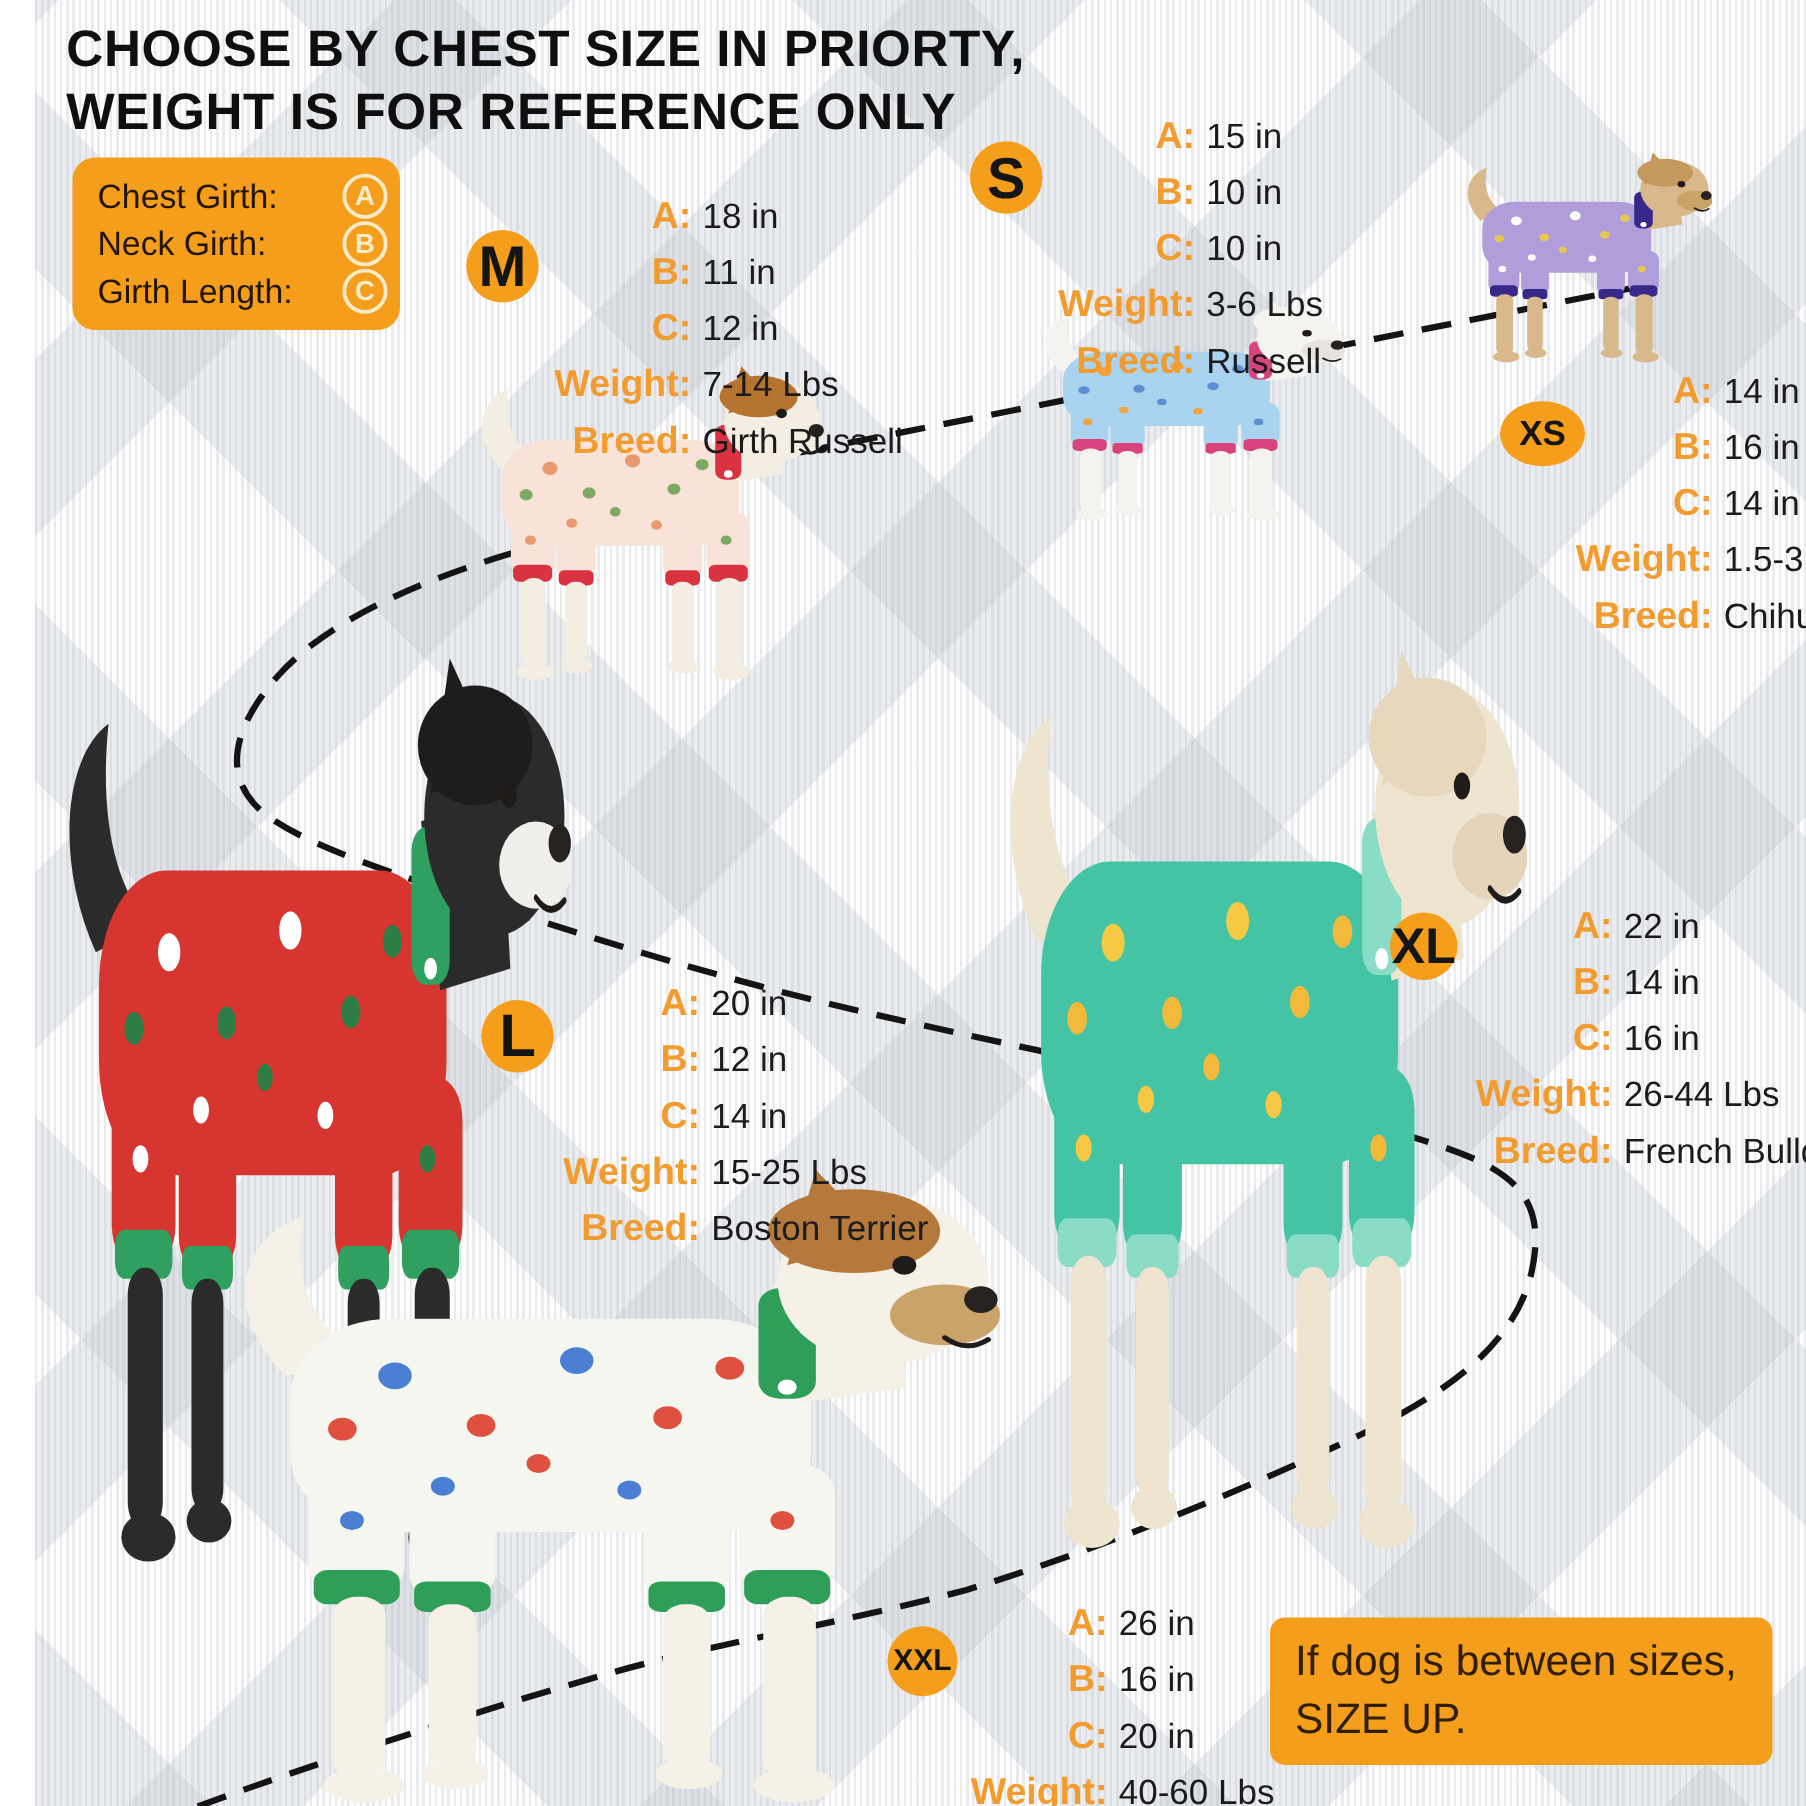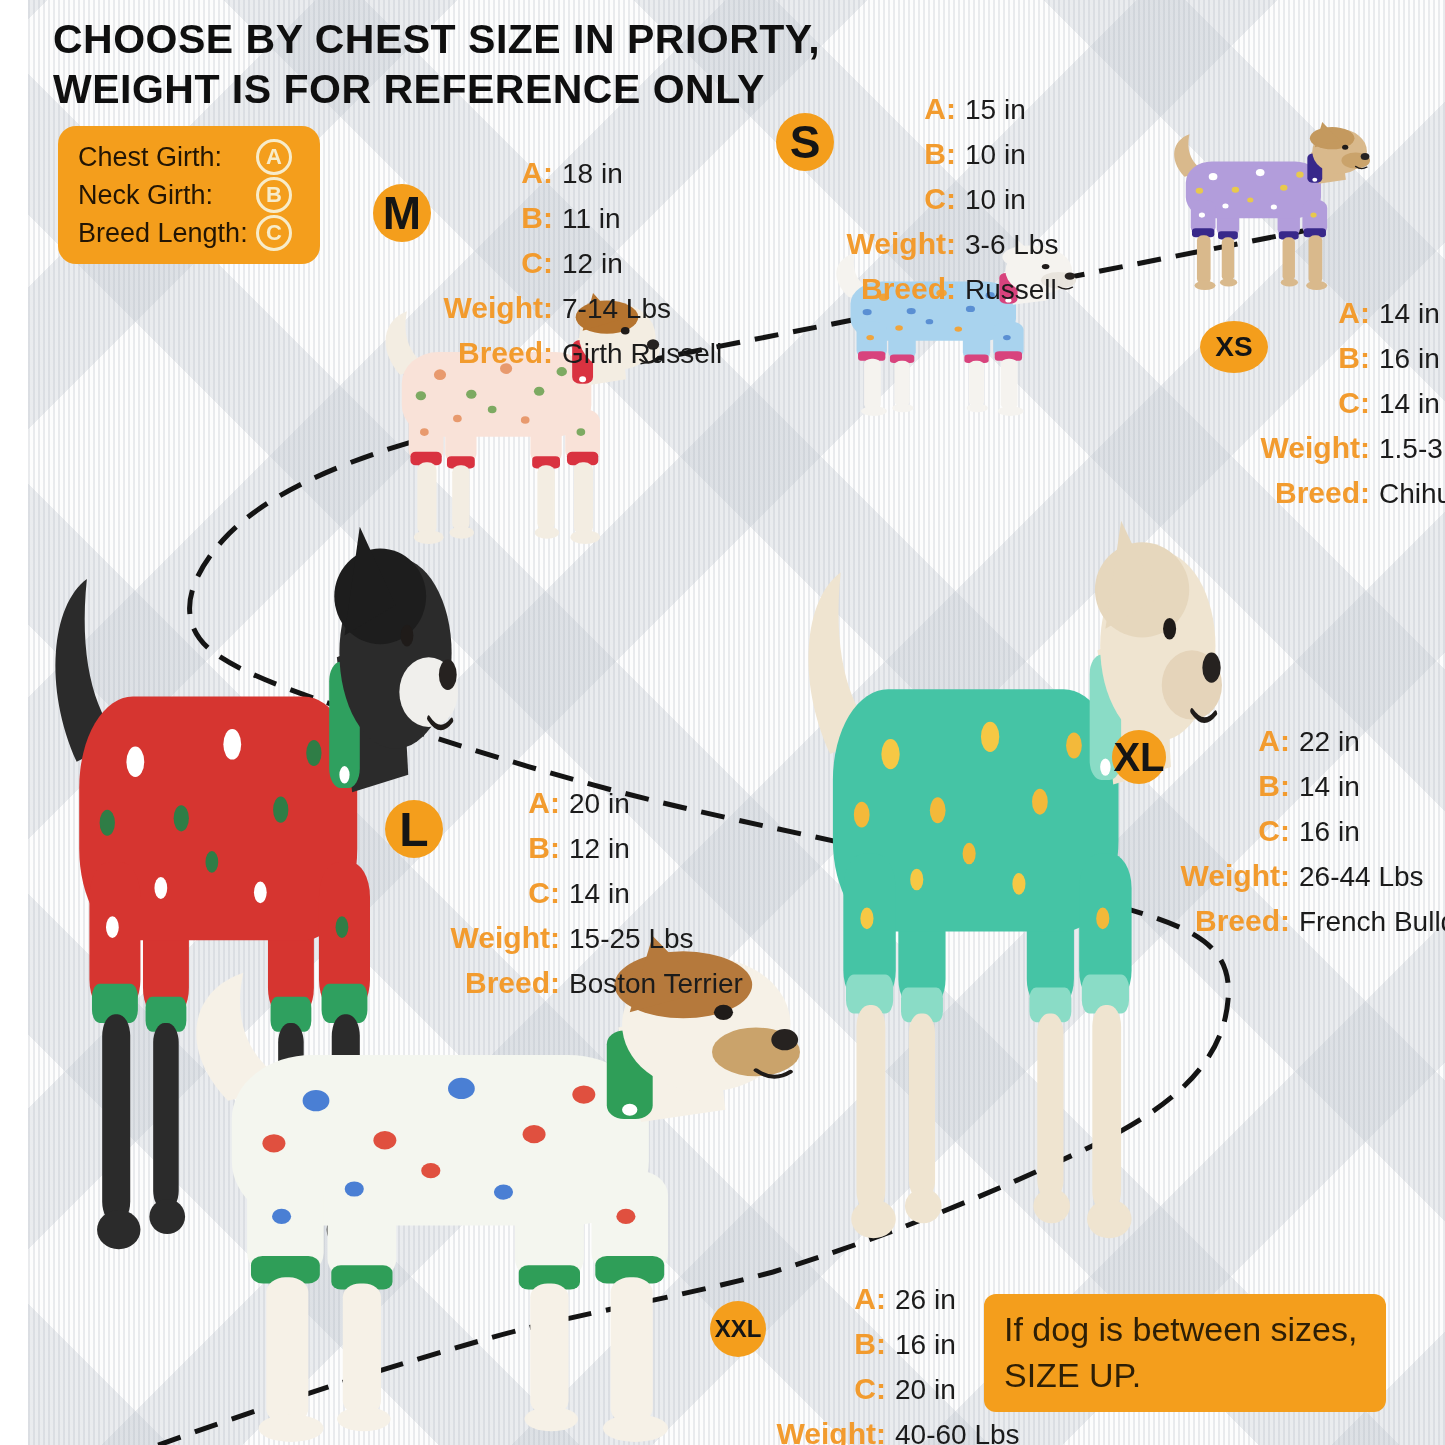--- a/index.html
+++ b/index.html
@@ -17,21 +17,21 @@
   }
   .page-title{
     position:absolute;left:25px;top:14px;
     font-size:41px;font-weight:bold;color:#0f0f0f;
     line-height:1.22;letter-spacing:0.5px;
   }
   
   .legend{
     position:absolute;left:30px;top:126px;width:262px;
     background:#F49E1C;border-radius:18px;
-    padding:12px 28px 12px 20px;box-sizing:border-box;
+    padding:12px 10px 12px 20px;box-sizing:border-box;
   }
   .legend-row{display:flex;align-items:center;justify-content:space-between;height:38px;}
   .legend-label{font-size:27px;color:#221504;}
   .ring{
     width:36px;height:36px;border-radius:50%;
     border:3px solid #F7ECCA;color:#F7ECCA;
     font-weight:bold;font-size:22px;
     display:flex;align-items:center;justify-content:center;
     box-sizing:border-box;
   }
@@ -40,21 +40,21 @@
   .size-circle{
     position:absolute;border-radius:50%;background:#F49E1C;color:#151515;
     display:flex;align-items:center;justify-content:center;font-weight:bold;
   }
   .rows{display:block;}
   .row{display:flex;align-items:baseline;height:45px;}
   .lbl{width:112px;text-align:right;margin-right:9px;color:#F29B2E;font-weight:bold;font-size:30px;}
   .val{color:#1b1b1b;font-size:28px;white-space:nowrap;}
   
   .note{
-    position:absolute;left:956px;top:1294px;width:402px;
+    position:absolute;left:988px;top:1294px;width:402px;
     background:#F49E1C;border-radius:12px;
     padding:13px 20px;box-sizing:border-box;
     font-size:34px;line-height:1.35;color:#2e1f06;
   }
   .dash-lines,.dog{position:absolute;}
   .dash-lines{left:0;top:0;z-index:1;}
   .dog{z-index:2;}
   .size-block,.page-title,.legend,.note{z-index:3;}
 </style>
 </head>
@@ -147,21 +147,21 @@
   <div class="legend">
     <div class="legend-row">
       <span class="legend-label">Chest Girth:</span>
       <span class="ring">A</span>
     </div>
     <div class="legend-row">
       <span class="legend-label">Neck Girth:</span>
       <span class="ring">B</span>
     </div>
     <div class="legend-row">
-      <span class="legend-label">Breed Length:</span>
+      <span class="legend-label">Girth Length:</span>
       <span class="ring">C</span>
     </div>
   </div>
 
   <div class="size-block" style="left:345px;top:156px;">
     <div class="size-circle" style="left:0;top:28px;width:58px;height:58px;font-size:46px;">
       <span>M</span>
       </div>
     <div class="rows" style="margin-left:68px;">
       <div class="row">

